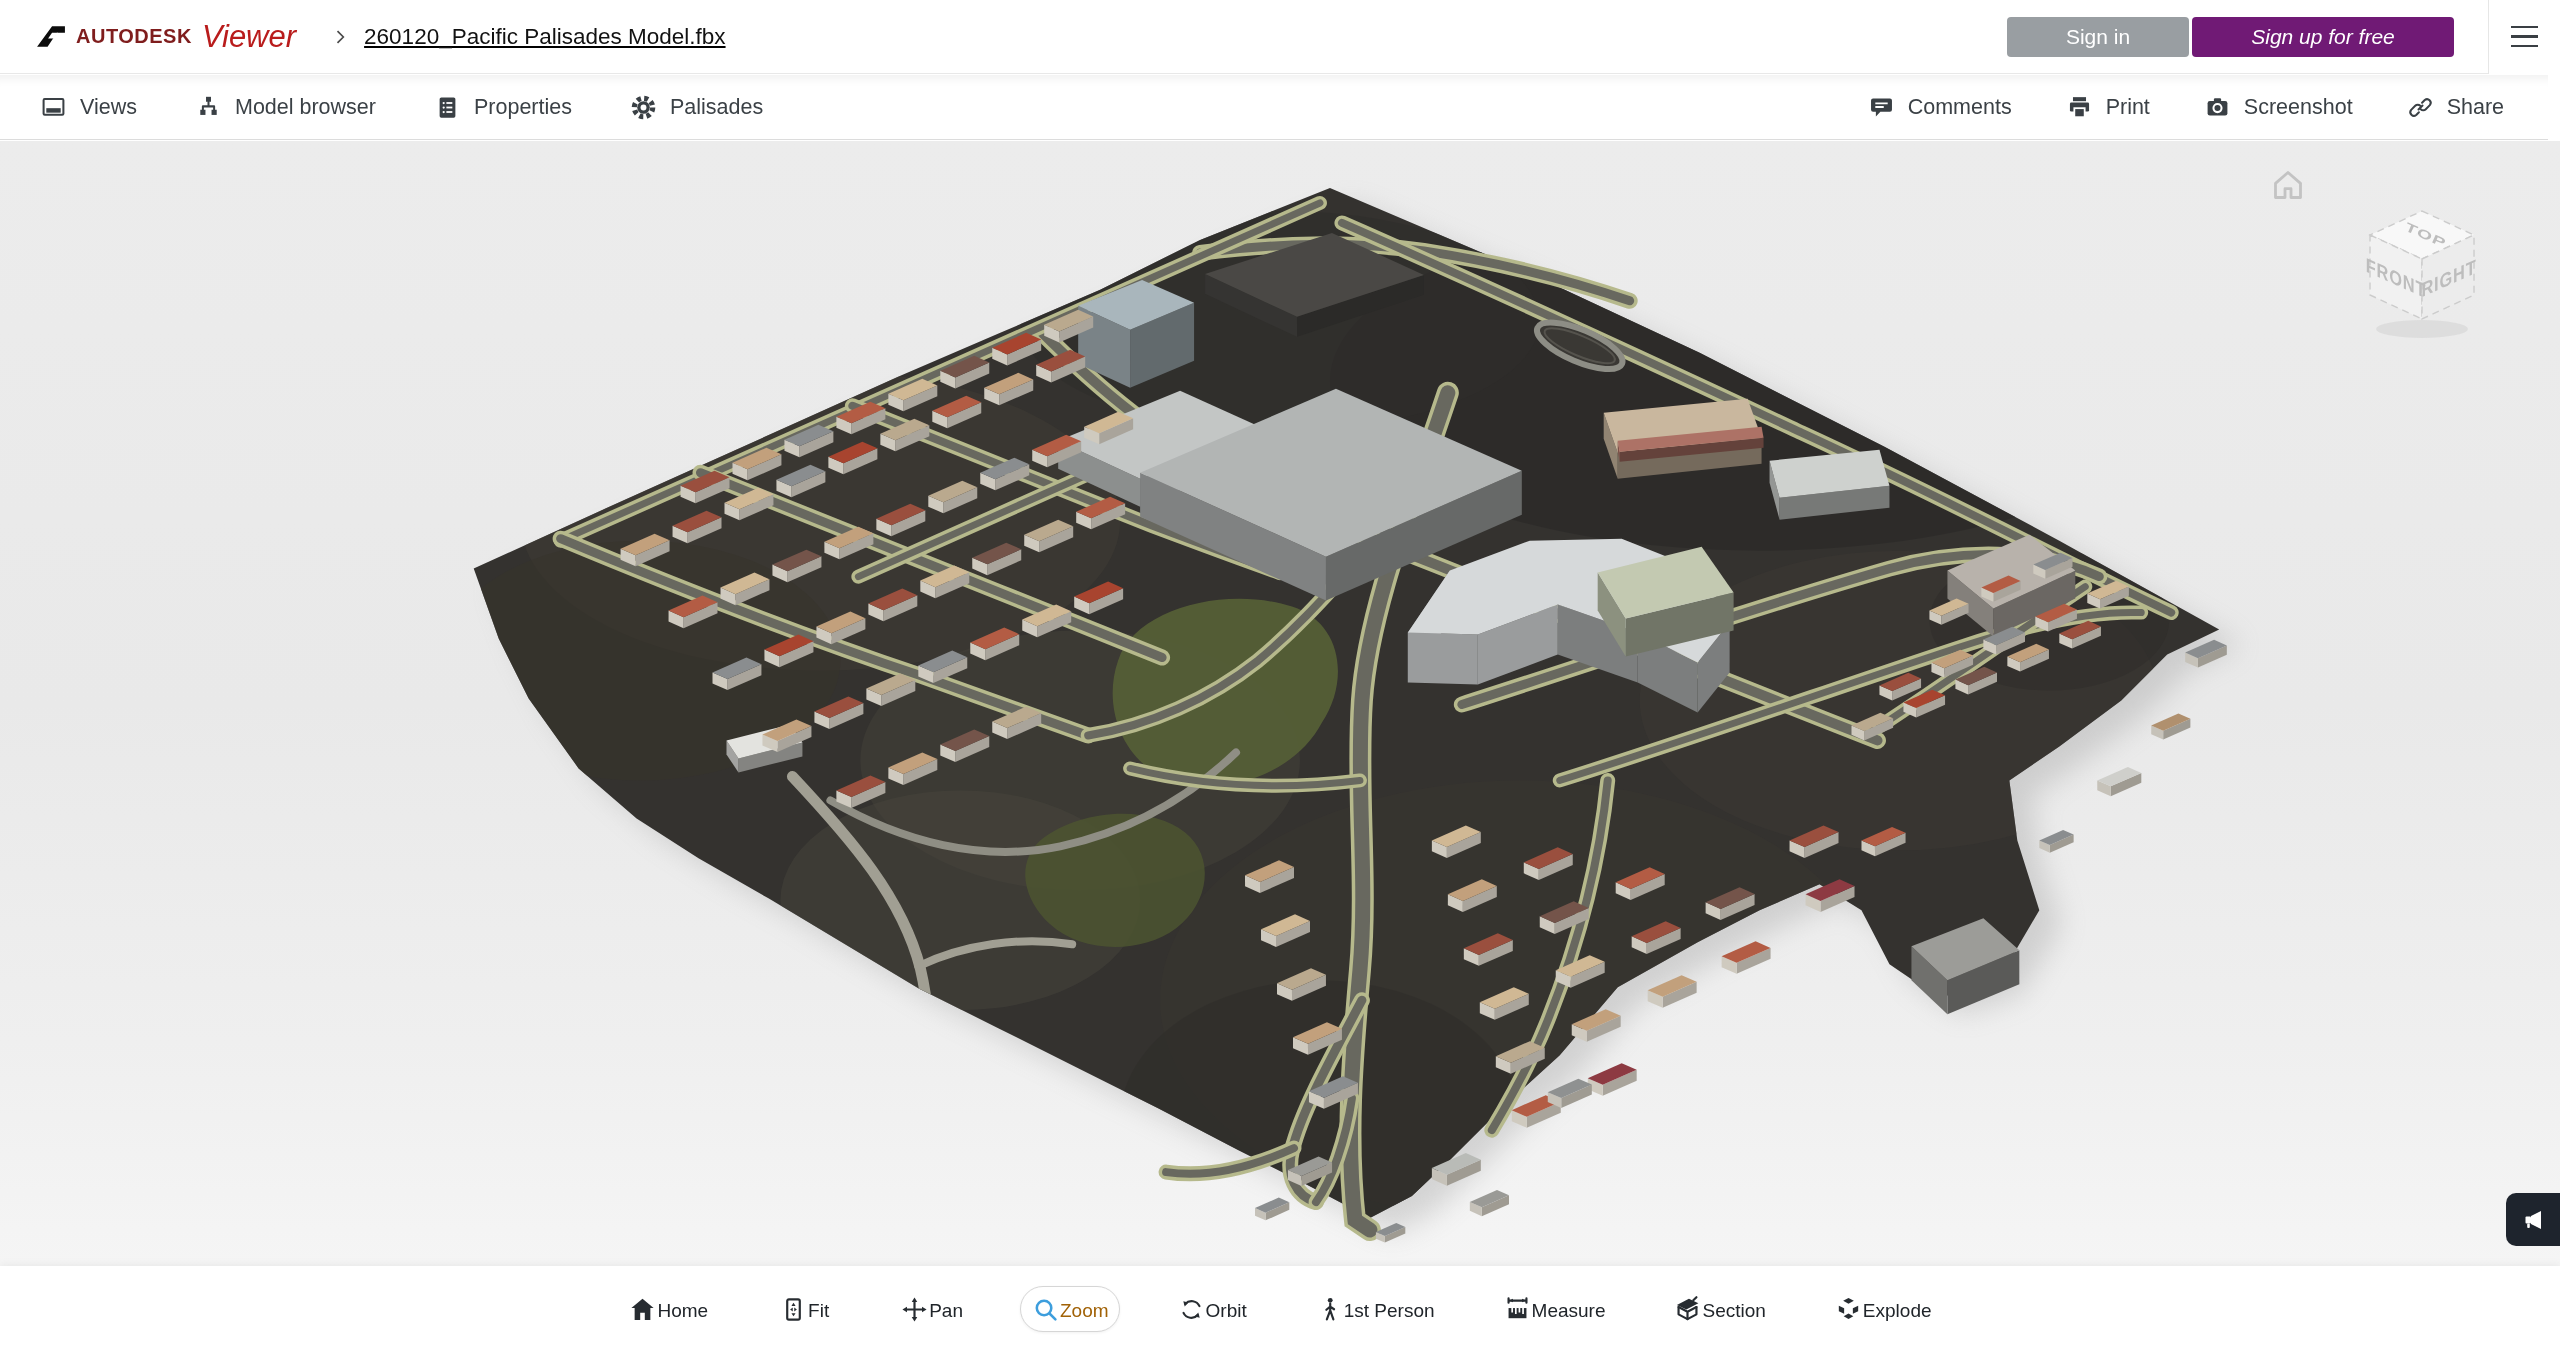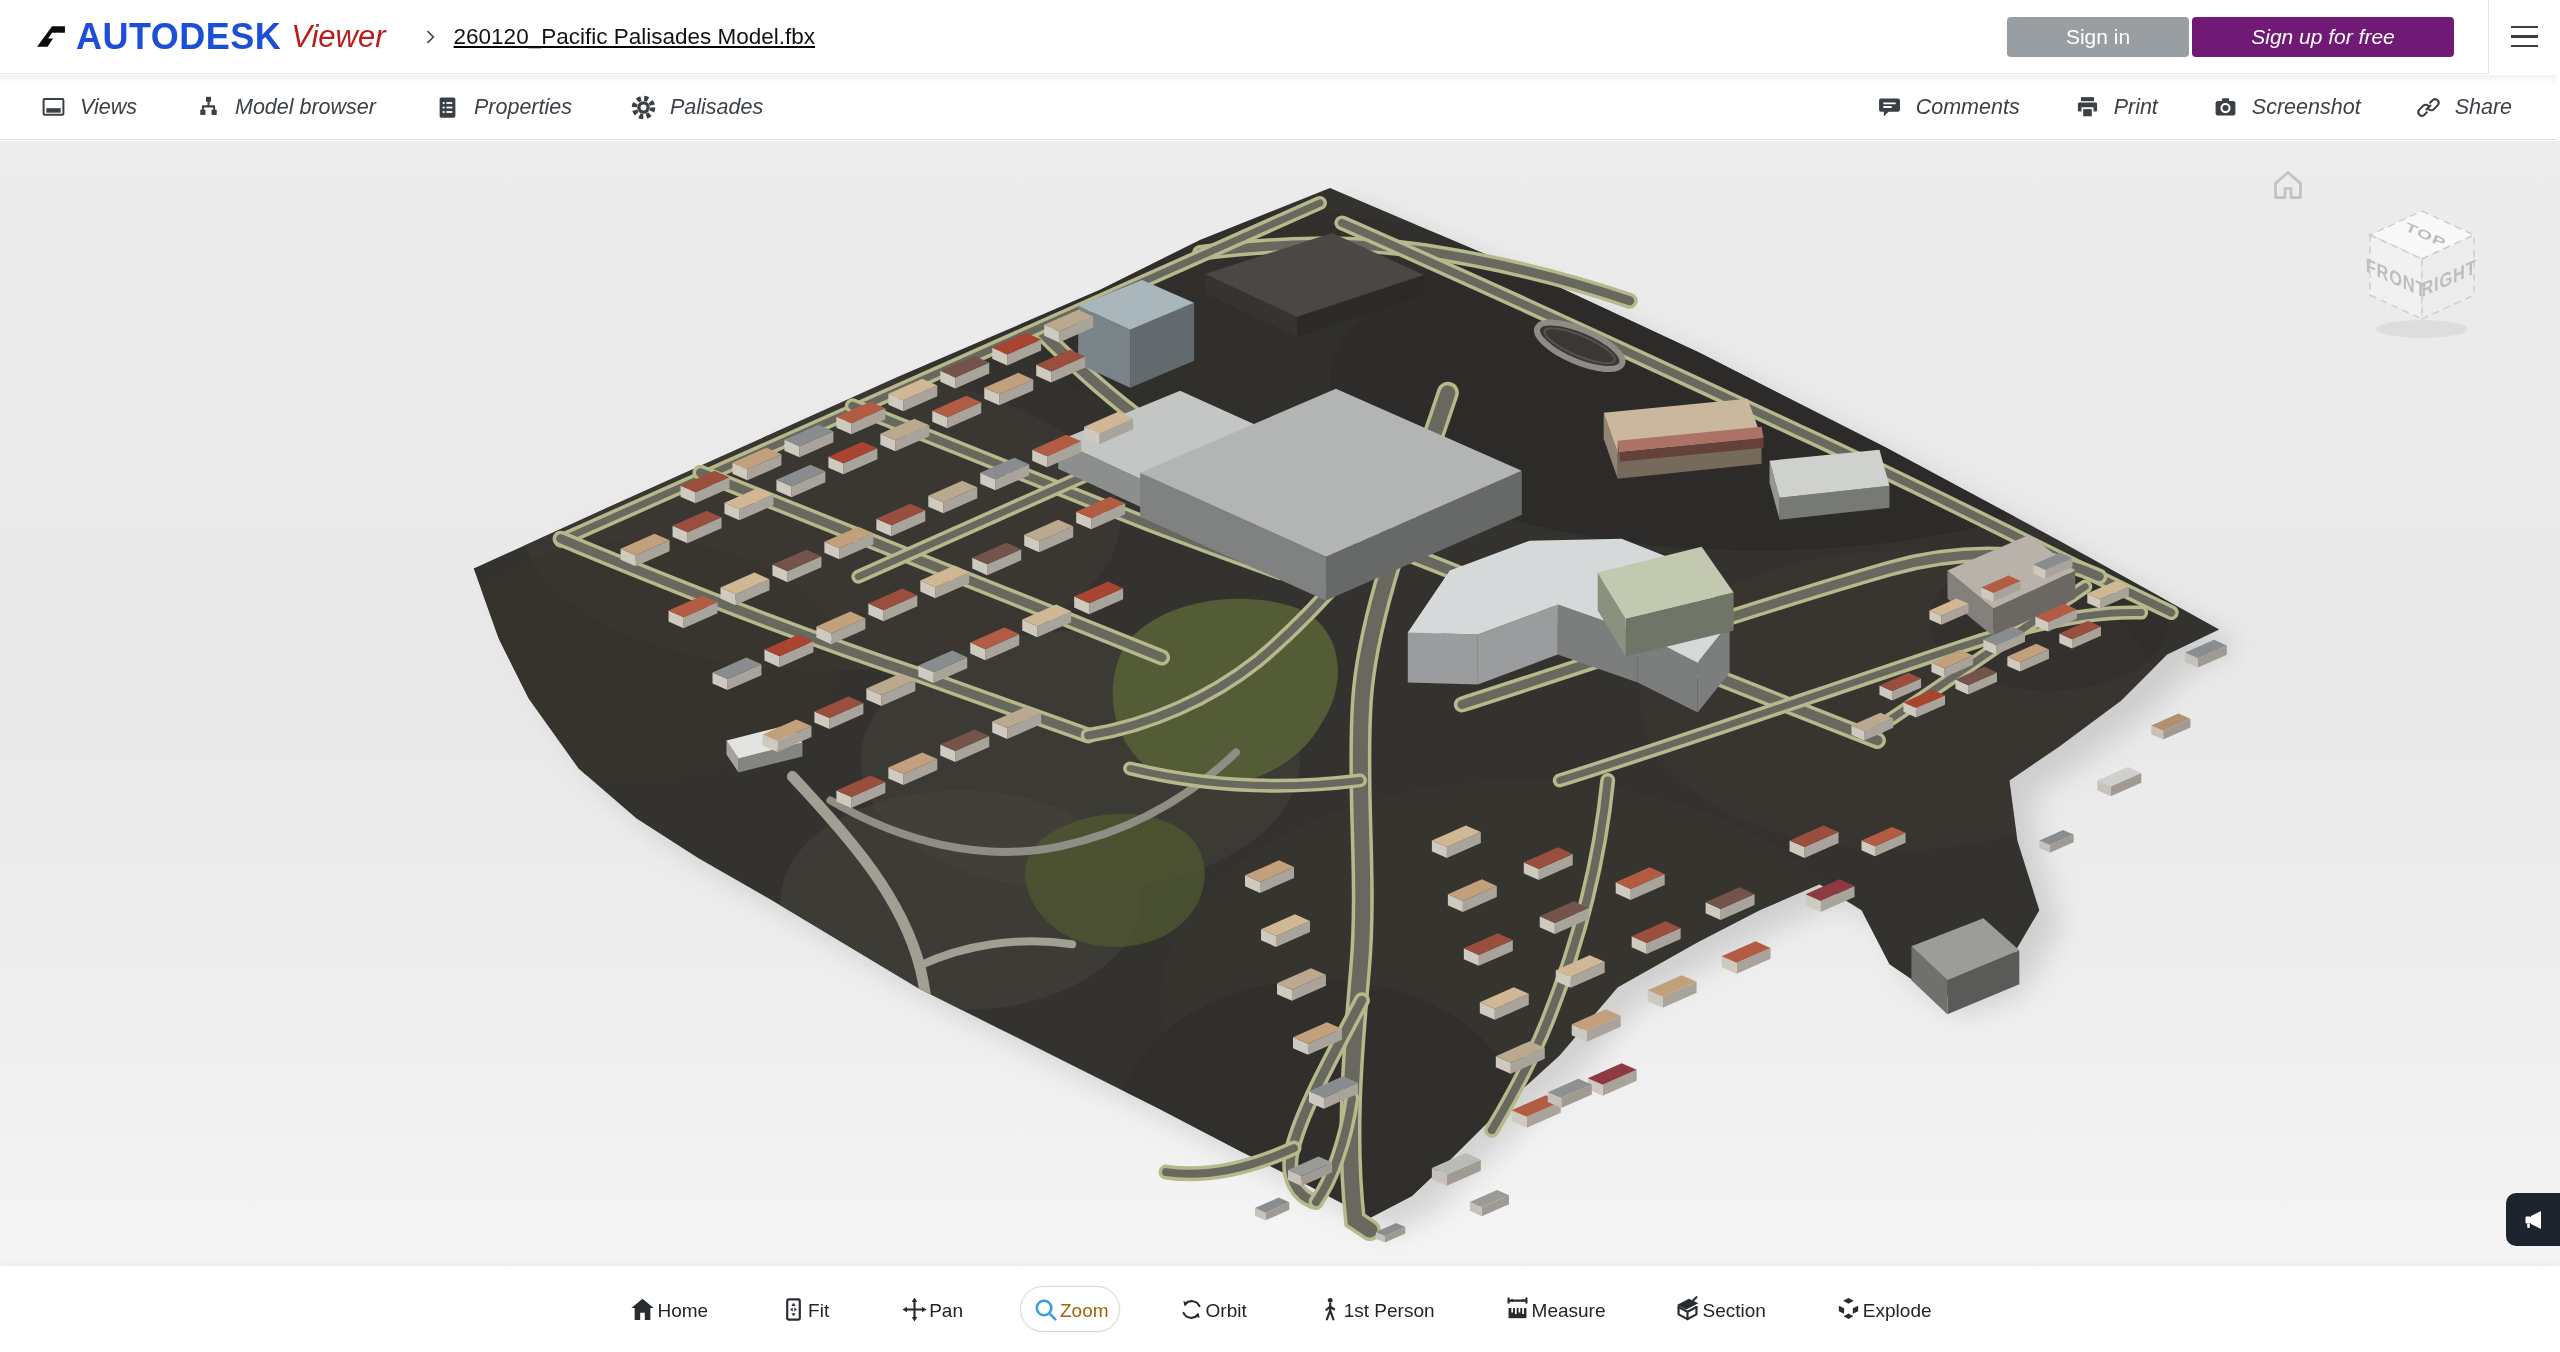--- a/index.html
+++ b/index.html
@@ -5,39 +5,39 @@
   * { margin:0; padding:0; box-sizing:border-box; }
   html,body { width:2560px; height:1352px; overflow:hidden; background:#fff;
     font-family:"Liberation Sans", sans-serif; -webkit-font-smoothing:antialiased; }
   .app { position:relative; width:2560px; height:1352px; background:#fff; }
 
   
   .topbar { position:absolute; top:0; left:0; right:0; height:74px; background:#fff;
     display:flex; align-items:center; z-index:30; border-bottom:1px solid #e8e8e8; }
   .logo-wrap { display:flex; align-items:center; margin-left:36px; }
   .logo-mark { width:30px; height:30px; margin-right:10px; }
-  .brand { font-size:36px; font-weight:700; letter-spacing:.5px; color:#1d4ed8; }
+  .brand { font-size:20px; font-weight:700; letter-spacing:.5px; color:#7f1d1d; }
   .product { font-size:31px; font-weight:400; color:#b91c1c; margin-left:10px;font-style:italic; }
   .crumb { display:flex; align-items:center; margin-left:34px;text-decoration:underline; }
   .crumb-chevron { width:20px; height:20px; margin-right:14px; }
   .crumb-text { font-size:22.5px; color:#121212; }
   .topbar-right { margin-left:auto; display:flex; align-items:center; height:100%; }
   .btn { height:40px; border:none; border-radius:4px; font-size:21px; color:#fff;
     font-family:"Liberation Sans",sans-serif; cursor:pointer; }
   .btn-signin { width:182px; background:#999ea2; margin-right:3px; }
   .btn-signup { width:262px; background:#701a75;font-style:italic; }
   .top-divider { width:1px; height:74px; background:#e6e6e6; margin-left:34px; }
   .hamburger { width:71px; height:74px; display:flex; flex-direction:column;
     align-items:center; justify-content:center; gap:7px; cursor:pointer; background:#fff; border:none; }
   .hamburger span { display:block; width:27px; height:2.6px; background:#3a3f44; }
 
   
-  .menubar { position:absolute; top:75px; left:0; right:4px; height:65px; background:#fff;
+  .menubar { position:absolute; top:75px; left:0; right:12px; height:65px; background:#fff;
     display:flex; align-items:center; z-index:25; border-bottom:1px solid #dcdcdc;
-    box-shadow: inset 0 12px 10px -8px rgba(0,0,0,0.06); font-style: italic; }
+    box-shadow: inset 0 12px 10px -8px rgba(0,0,0,0.06); }
   .menu-left { display:flex; align-items:center; margin-left:40px; gap:58px; }
   .menu-right { display:flex; align-items:center; margin-left:auto; margin-right:44px; gap:54px; }
   .mitem { display:flex; align-items:center; gap:13px; cursor:pointer; }
   .mitem svg { width:27px; height:27px; }
   .mitem .mlabel { font-size:21.5px; color:#3b4146; }
 
   
   .viewport { position:absolute; top:141px; left:0; width:2560px; height:1126px;
     background:linear-gradient(180deg,#ececec 0%,#e9e9e9 50%,#efefef 80%,#f5f5f5 100%); overflow:hidden; }
   .viewport svg.scene { position:absolute; top:0; left:0; }

